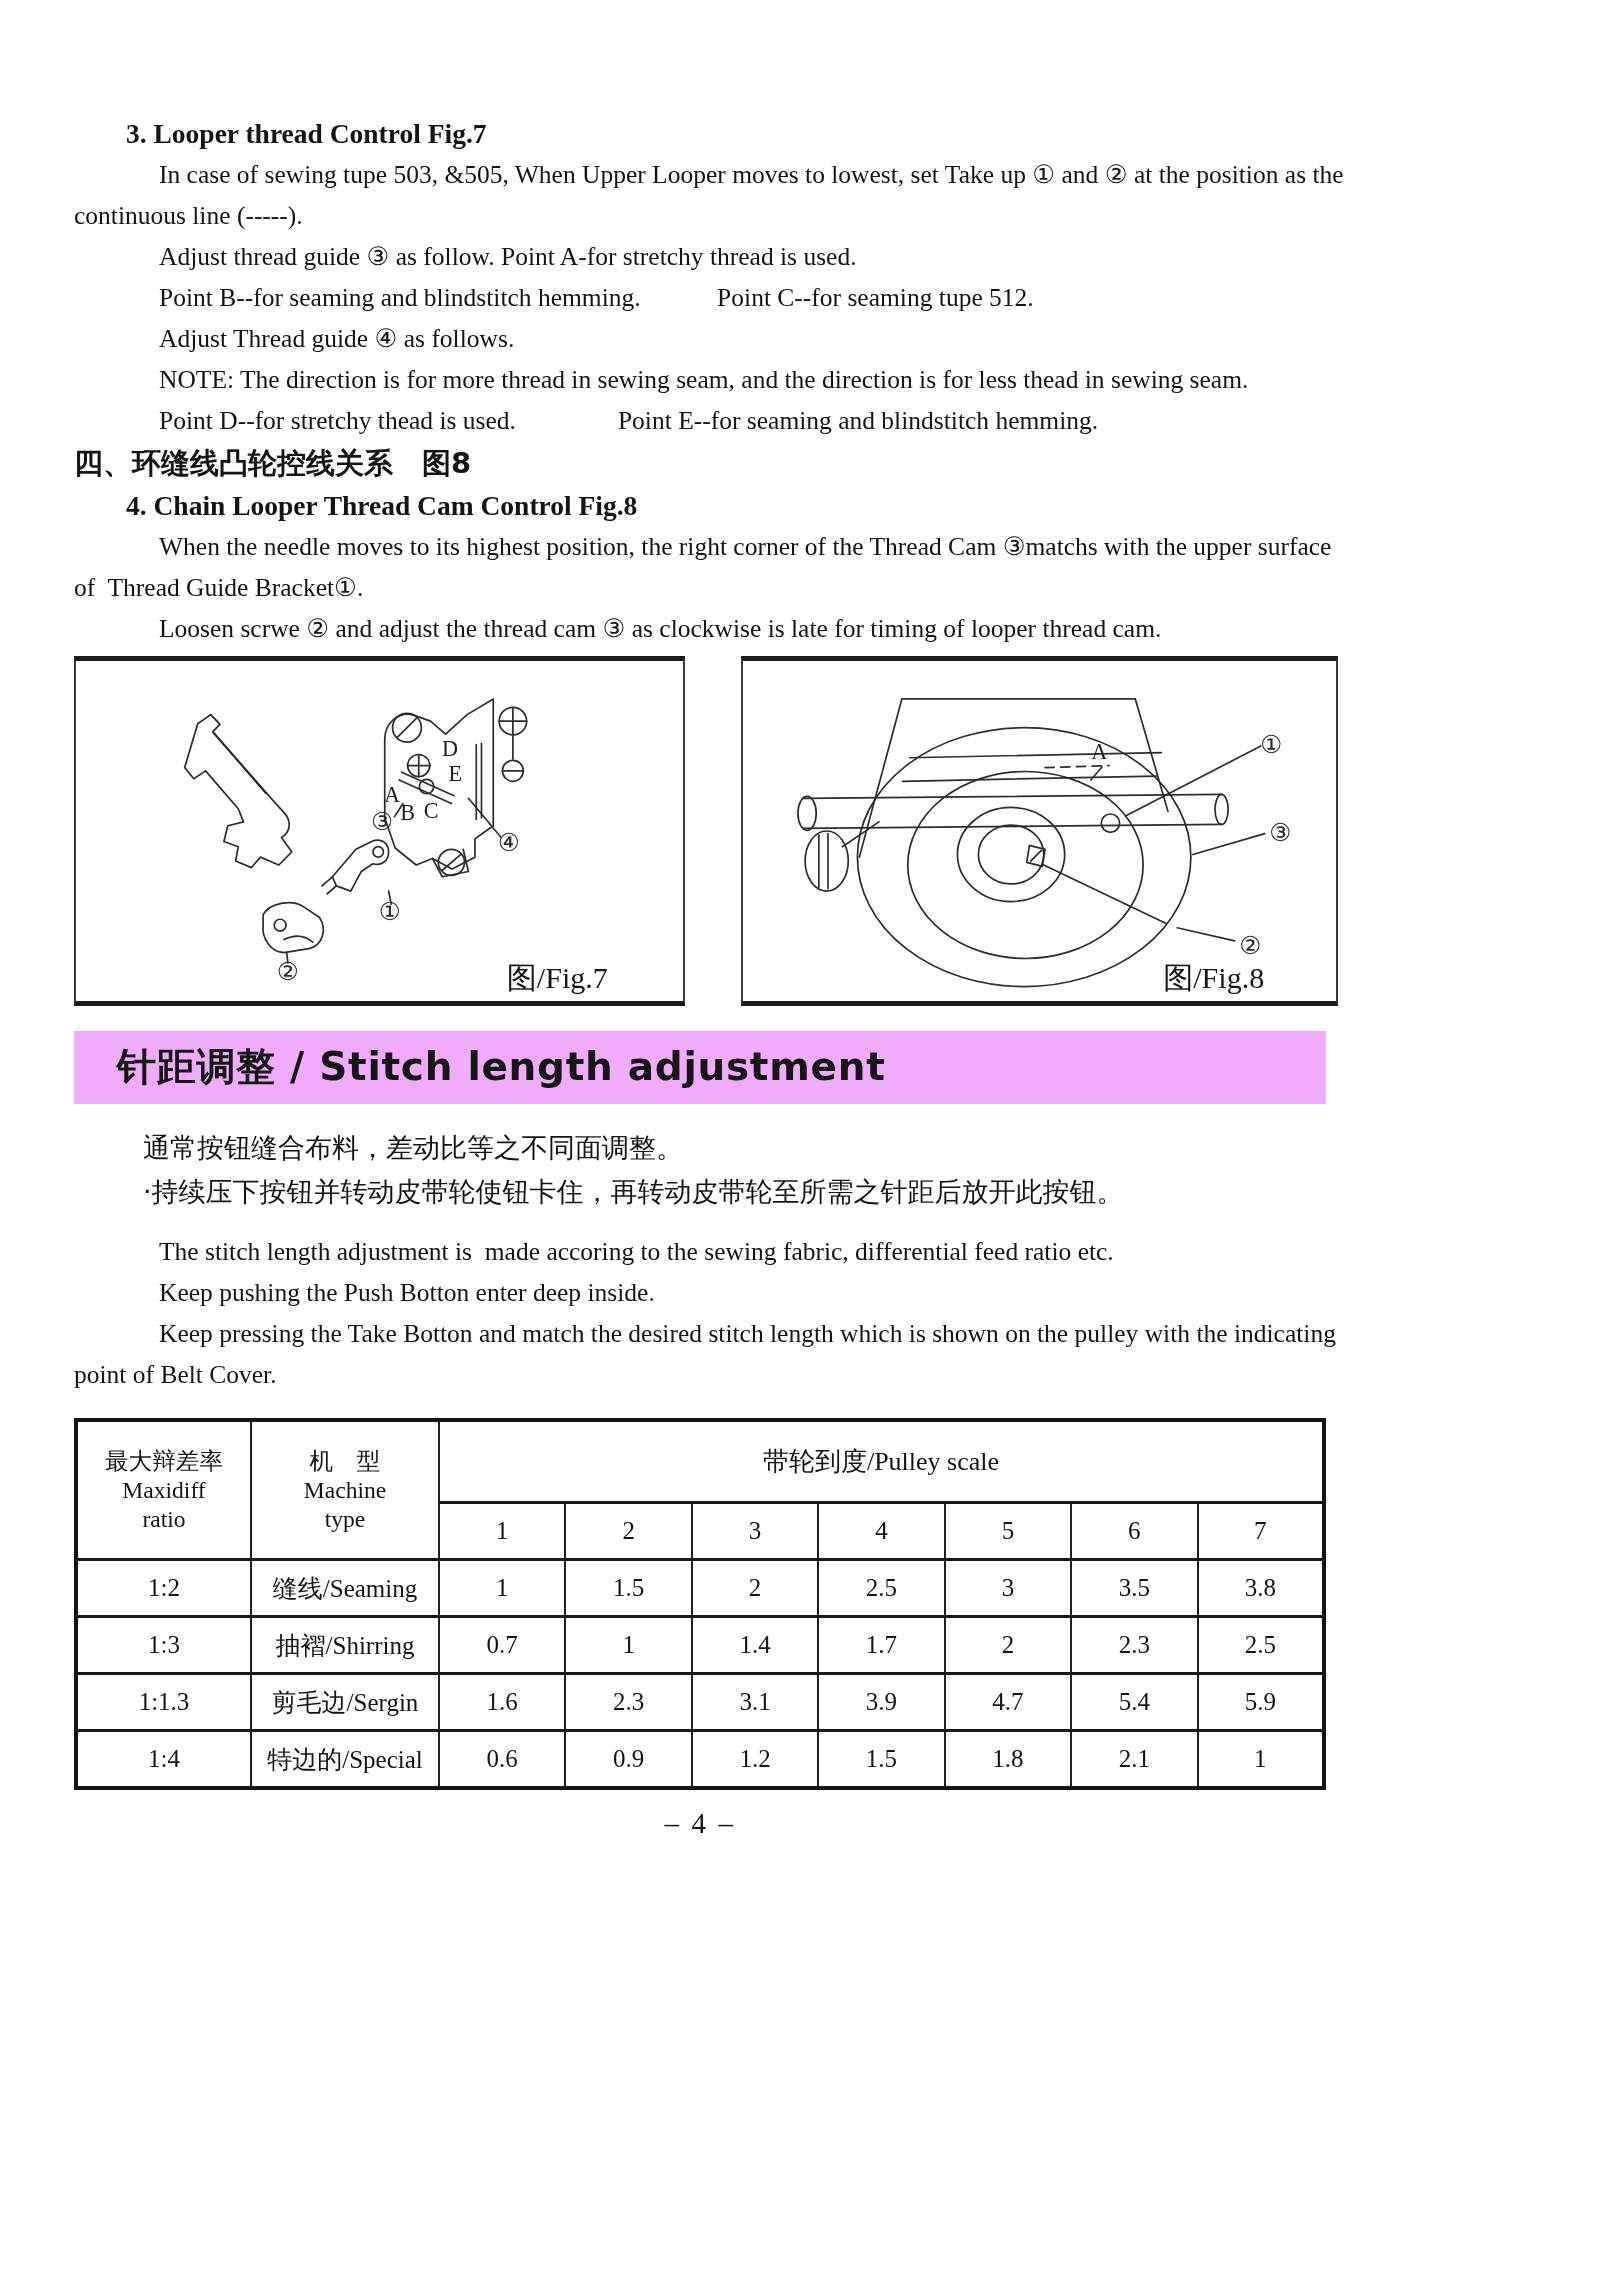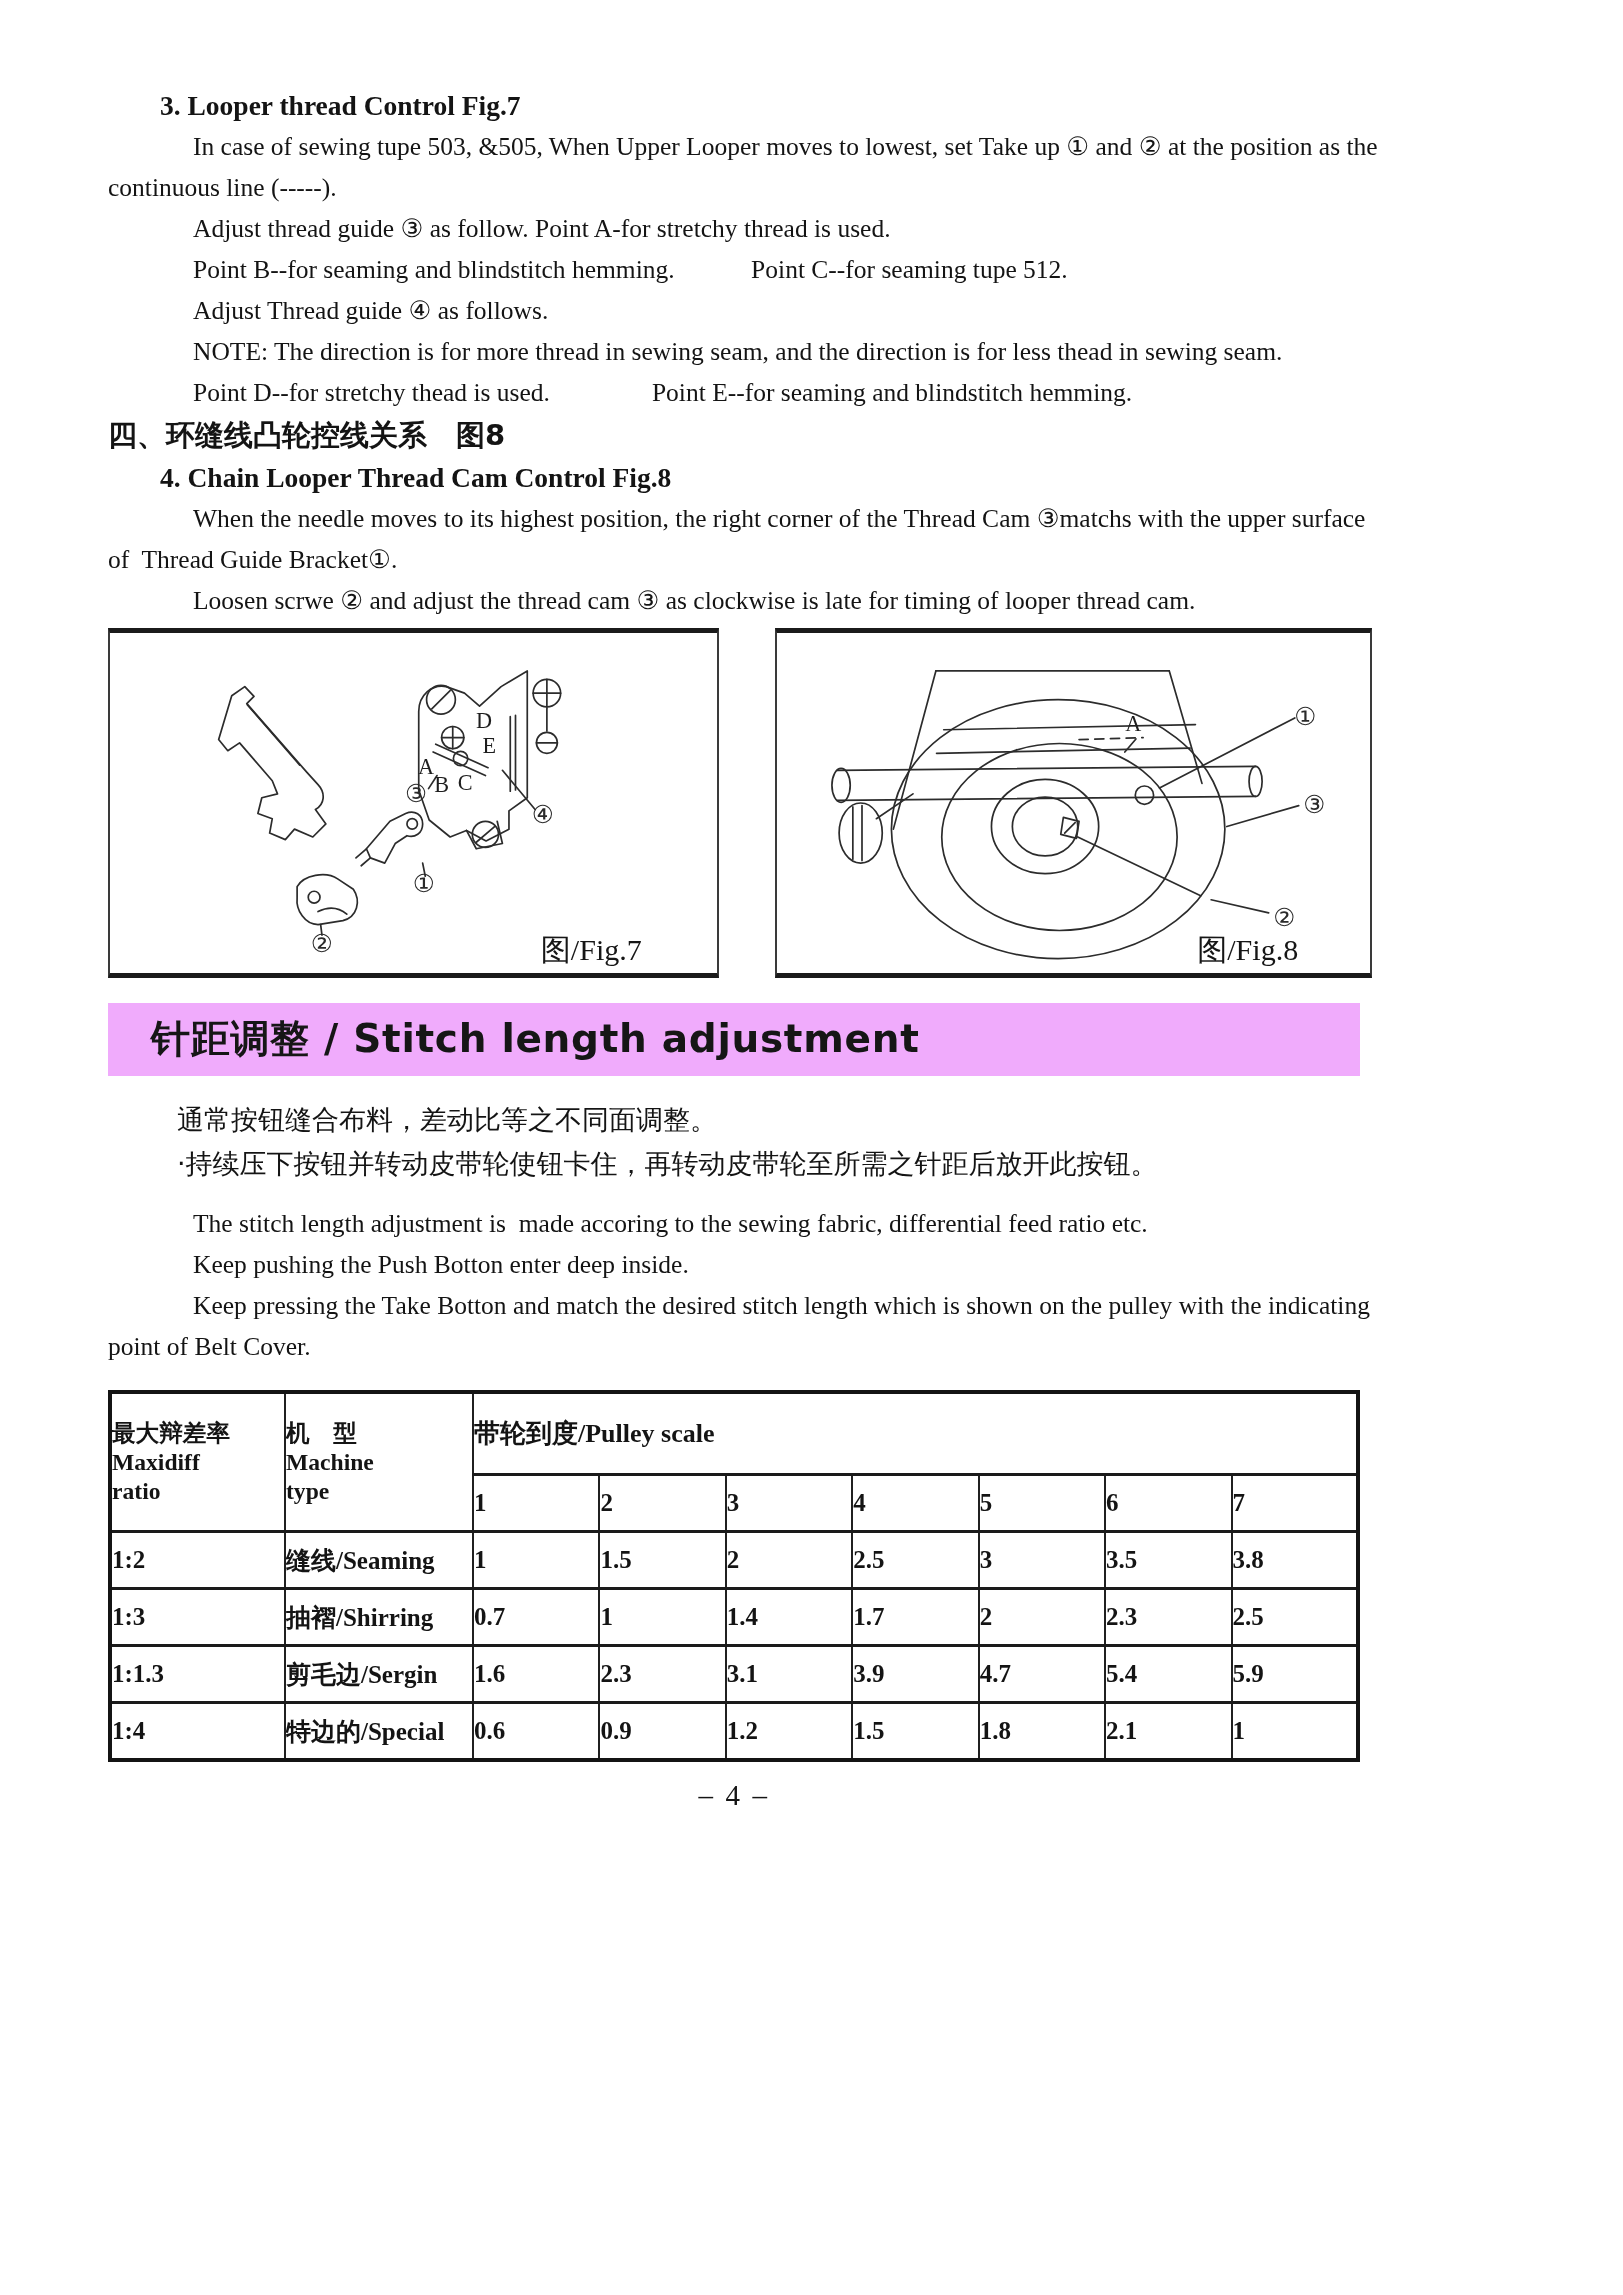--- a/index.html
+++ b/index.html
@@ -5,23 +5,23 @@
   html,body { margin:0; padding:0; }
   body {
     width:1623px; height:2295px;
     background:#ffffff;
     font-family:"Liberation Serif", serif;
     color:#141414;
     position:relative;
   }
   .content {
     position:relative;
-    margin-left:108px;
+    margin-left:74px;
     width:1282px;
-    padding-top:85px;
+    padding-top:113px;
   }
   h3.en-heading {
     font-size:27.5px; font-weight:bold;
     margin:0 0 0 52px;
     line-height:41px;
     font-family:"Liberation Serif", serif;
   }
   p.en {
     font-size:25.5px; line-height:41px; margin:0;
     text-indent:85px;
@@ -80,26 +80,26 @@
   .stitch-en { margin-top:17px; }
   table.pulley-table {
     border-collapse:collapse;
     width:1252px;
     margin-top:23.6px;
     table-layout:fixed;
     background:#ffffff;
   }
   table.pulley-table th, table.pulley-table td {
     border:2px solid #202020;
-    text-align:left;
+    text-align:center;
     vertical-align:middle;
     padding:0;
     font-size:25px;
     font-family:"Liberation Serif","DejaVu Sans",serif;
-    font-weight:bold;
+    font-weight:normal;
   }
   table.pulley-table { border:4.6px solid #141414; }
   table.pulley-table thead tr.head-top th { height:79px; }
   table.pulley-table thead tr.head-scale th { height:54px; border-top:3.9px solid #1a1a1a; }
   table.pulley-table tbody td { height:54px; border-top:3.9px solid #1a1a1a; }
   .th-stack span { display:block; line-height:29px; font-size:23.6px; }
   .th-stack .cjk { font-family:"DejaVu Sans","Liberation Sans",sans-serif; white-space:pre; }
   .cjk-mixed { font-family:"Liberation Serif","DejaVu Sans",serif; }
   .pulley-span { font-family:"Liberation Serif","DejaVu Sans",serif; font-size:26px; }
   .page-number {

